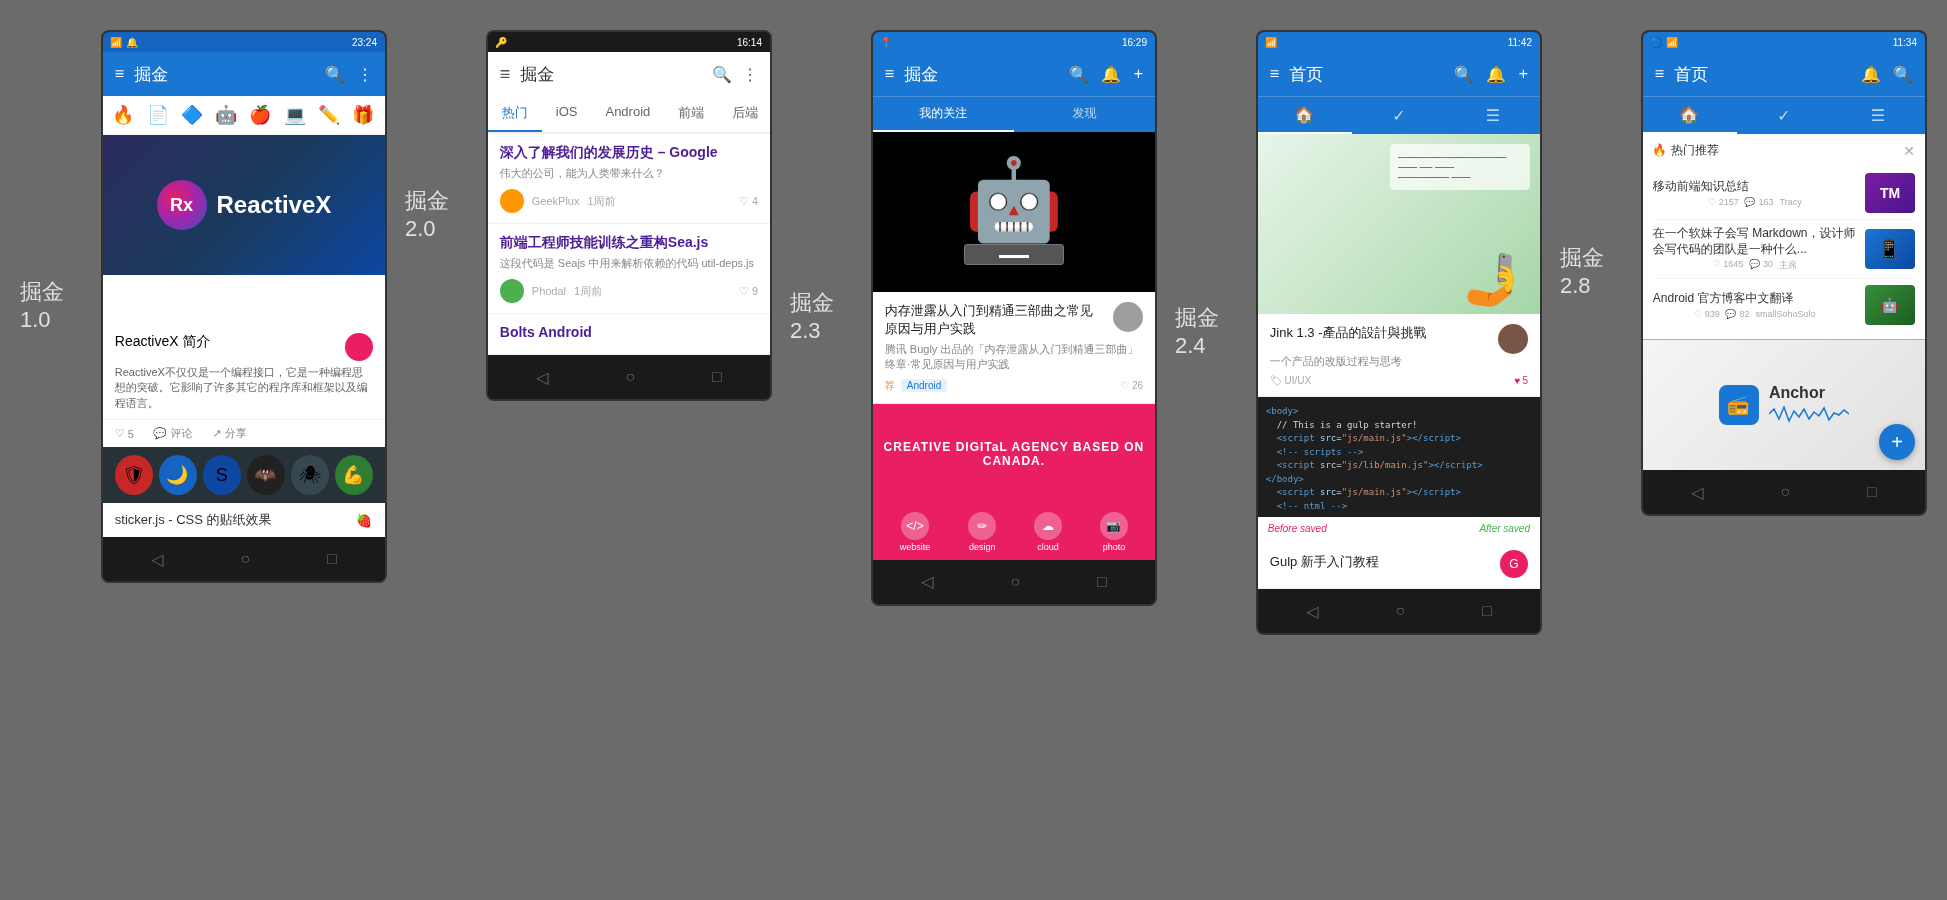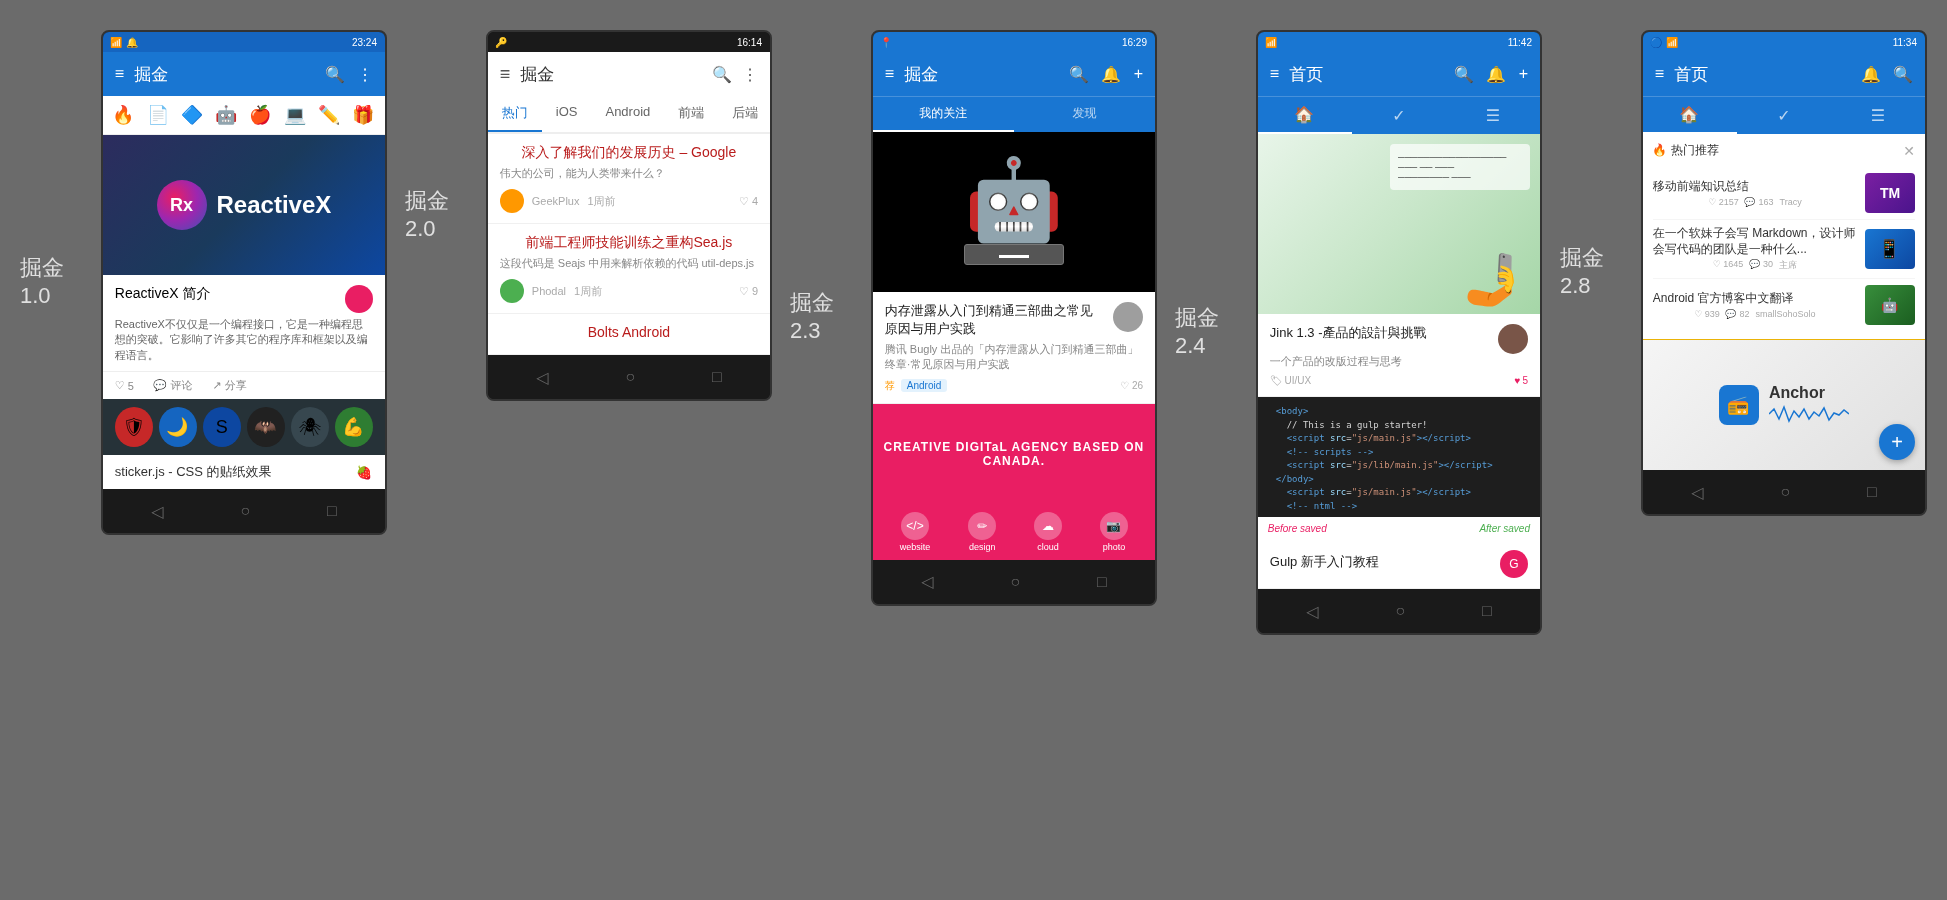--- a/index.html
+++ b/index.html
@@ -107,20 +107,21 @@
       color: white; font-size: 18px; font-weight: bold;
     }
     .rx-text { color: white; font-size: 24px; font-weight: bold; }
     .p1-article-title {
       padding: 10px 12px 4px;
       font-size: 14px;
       font-weight: 500;
       display: flex;
       justify-content: space-between;
       align-items: flex-start;
+      margin-top: 48px;
     }
     .p1-article-desc {
       padding: 0 12px 8px;
       font-size: 11px;
       color: #666;
       line-height: 1.4;
     }
     .p1-article-actions {
       padding: 6px 12px;
       display: flex;
@@ -170,21 +171,21 @@
       overflow-x: auto;
     }
     .p2-tab {
       padding: 8px 14px; font-size: 13px; color: #666; white-space: nowrap;
       border-bottom: 2px solid transparent; cursor: pointer;
     }
     .p2-tab.active { color: #1976d2; border-bottom-color: #1976d2; }
     .p2-article {
       background: white; padding: 10px 12px; border-bottom: 1px solid #f0f0f0;
     }
-    .p2-article-title { font-size: 14px; font-weight: 400; color: #b91c1c; margin-bottom: 4px; text-align: center; }
+    .p2-article-title { font-size: 14px; font-weight: 700; color: #4c1d95; margin-bottom: 4px; }
     .p2-article-subtitle { font-size: 11px; color: #888; margin-bottom: 8px; }
     .p2-article-meta {
       display: flex; align-items: center; gap: 8px; font-size: 11px; color: #aaa;
     }
     .p2-avatar { width: 24px; height: 24px; border-radius: 50%; background: #ff9800; }
     .p2-like { margin-left: auto; display: flex; align-items: center; gap: 3px; }
     .google-logo {
       padding: 12px;
       background: white;
     }
@@ -245,21 +246,21 @@
       background: white; padding: 10px 12px; border-bottom: 1px solid #f0f0f0;
     }
     .p4-article-title { font-size: 13px; font-weight: 500; color: #222; margin-bottom: 4px; }
     .p4-article-desc { font-size: 11px; color: #888; line-height: 1.4; margin-bottom: 6px; }
     .p4-article-meta { display: flex; align-items: center; gap: 6px; font-size: 10px; color: #aaa; }
     .p4-tag { display: flex; align-items: center; gap: 2px; }
     .p4-like { margin-left: auto; color: #e91e63; display: flex; align-items: center; gap: 2px; }
     
     .p4-code {
       background: #1e1e1e;
-      padding: 8px 18px;
+      padding: 8px 8px;
       font-family: monospace;
       font-size: 9px;
       color: #d4d4d4;
       height: 120px;
       overflow: hidden;
     }
     .code-line { line-height: 1.5; }
     .code-tag { color: #569cd6; }
     .code-attr { color: #9cdcfe; }
     .code-value { color: #ce9178; }

